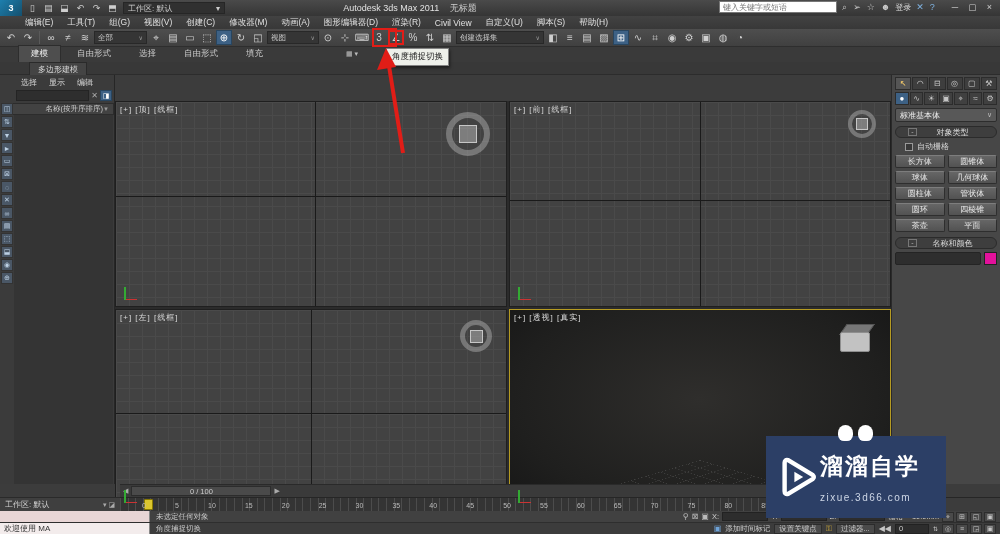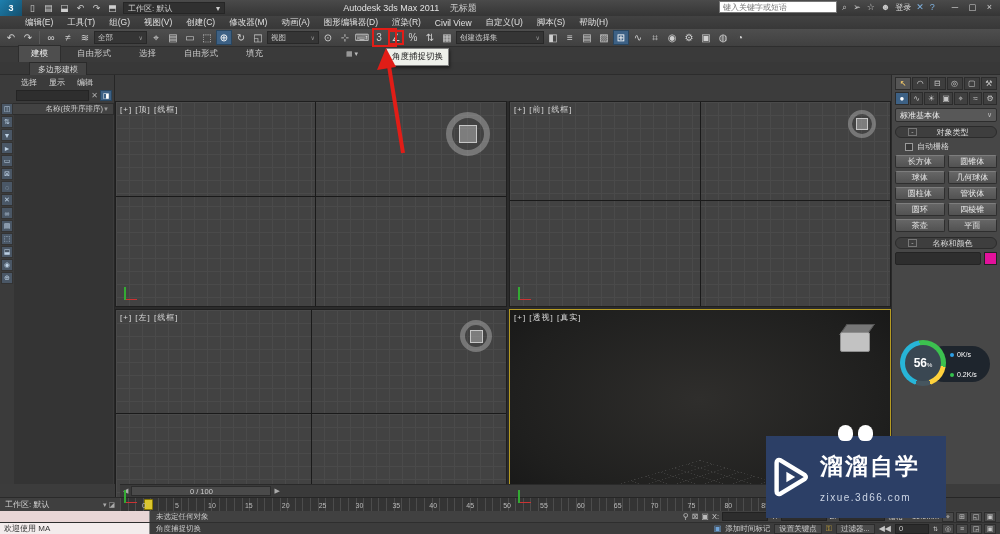--- a/index.html
+++ b/index.html
@@ -148,21 +148,21 @@
   .speedwidget { position:absolute; left:900px; top:340px; width:94px; height:48px; z-index:50; }
   .sw-pill { position:absolute; left:26px; top:6px; width:64px; height:36px; background:#1e252d; border-radius:18px; padding:5px 4px 4px 24px; display:flex; flex-direction:column; justify-content:space-between; }
   .sw-row { display:flex; align-items:center; gap:3px; }
   .sw-dot { width:4px; height:4px; border-radius:50%; }
   .sw-txt { font-size:7px; color:#fff; }
   .sw-ring { position:absolute; left:0; top:0; width:46px; height:46px; border-radius:50%; background:conic-gradient(from 200deg,#27b5d8 0deg 150deg,#3cc14f 150deg 260deg,#ffd23c 260deg 320deg,#46565f 320deg 360deg); display:flex; align-items:center; justify-content:center; }
   .sw-inner { width:36px; height:36px; border-radius:50%; background:#3a4752; display:flex; align-items:center; justify-content:center; color:#fff; }
   .sw-pct { font-size:12px; font-weight:bold; }
   .sw-unit { font-size:6px; margin-top:4px; }
 
-  .watermark { position:absolute; left:766px; top:436px; width:180px; height:82px; background:#2c3f66; z-index:50; display:flex; align-items:center; padding:0 0; gap:8px; }
+  .watermark { position:absolute; left:766px; top:436px; width:180px; height:82px; background:#2c3f66; z-index:50; display:flex; align-items:center; padding:0 8px; gap:0; }
   .wm-ear { position:absolute; top:-11px; width:15px; height:16px; background:#fff; border-radius:50% 50% 40% 40%; }
   .wm-brand { color:#fff; font-size:23px; font-weight:bold; letter-spacing:2px; white-space:nowrap; }
   .wm-url { color:#cdd6e6; font-size:10px; letter-spacing:1.5px; margin-top:10px; white-space:nowrap; }
 </style>
 </head>
 <body>
 
 <div class="screen">
 
   <div class="titlebar">
@@ -520,38 +520,20 @@
   </div>
 
   <div class="tooltip">角度捕捉切换</div>
 
   <svg class="red-overlay" width="1000" height="534">
     <rect x="373" y="29" width="23" height="17" fill="none" stroke="#e11d17" stroke-width="2"></rect>
     <line x1="403" y1="153" x2="389" y2="66" stroke="#e11d17" stroke-width="4"></line>
     <polygon points="386,48 377,70 396,67" fill="#e11d17"></polygon>
   </svg>
 
-  <div class="speedwidget">
-    <div class="sw-pill">
-      <div class="sw-row">
-          <span class="sw-dot" id="updot" style="background: rgb(46, 159, 230);"></span>
-          <span class="sw-txt">0K/s</span>
-        </div>
-      <div class="sw-row">
-          <span class="sw-dot" id="downdot" style="background: rgb(53, 194, 77);"></span>
-          <span class="sw-txt">0.2K/s</span>
-        </div>
-    </div>
-    <div class="sw-ring">
-      <div class="sw-inner">
-        <span class="sw-pct">56</span>
-        <span class="sw-unit">%</span>
-      </div>
-    </div>
-  </div>
 
   <div class="watermark">
     <div class="wm-ear" style="left:72px;"></div>
     <div class="wm-ear" style="left:92px;"></div>
     <svg width="46" height="46" viewBox="0 0 52 52">
       <path d="M16 7 L44 24 Q46 26 44 28 L16 45 Q12 46 12 42 L12 10 Q12 6 16 7 Z" fill="none" stroke="#ffffff" stroke-width="5" stroke-linejoin="round"></path>
       <path d="M23 20 L33 26 L23 32 Z" fill="#ffffff"></path>
     </svg>
     <div>
       <div class="wm-brand">溜溜自学</div>

